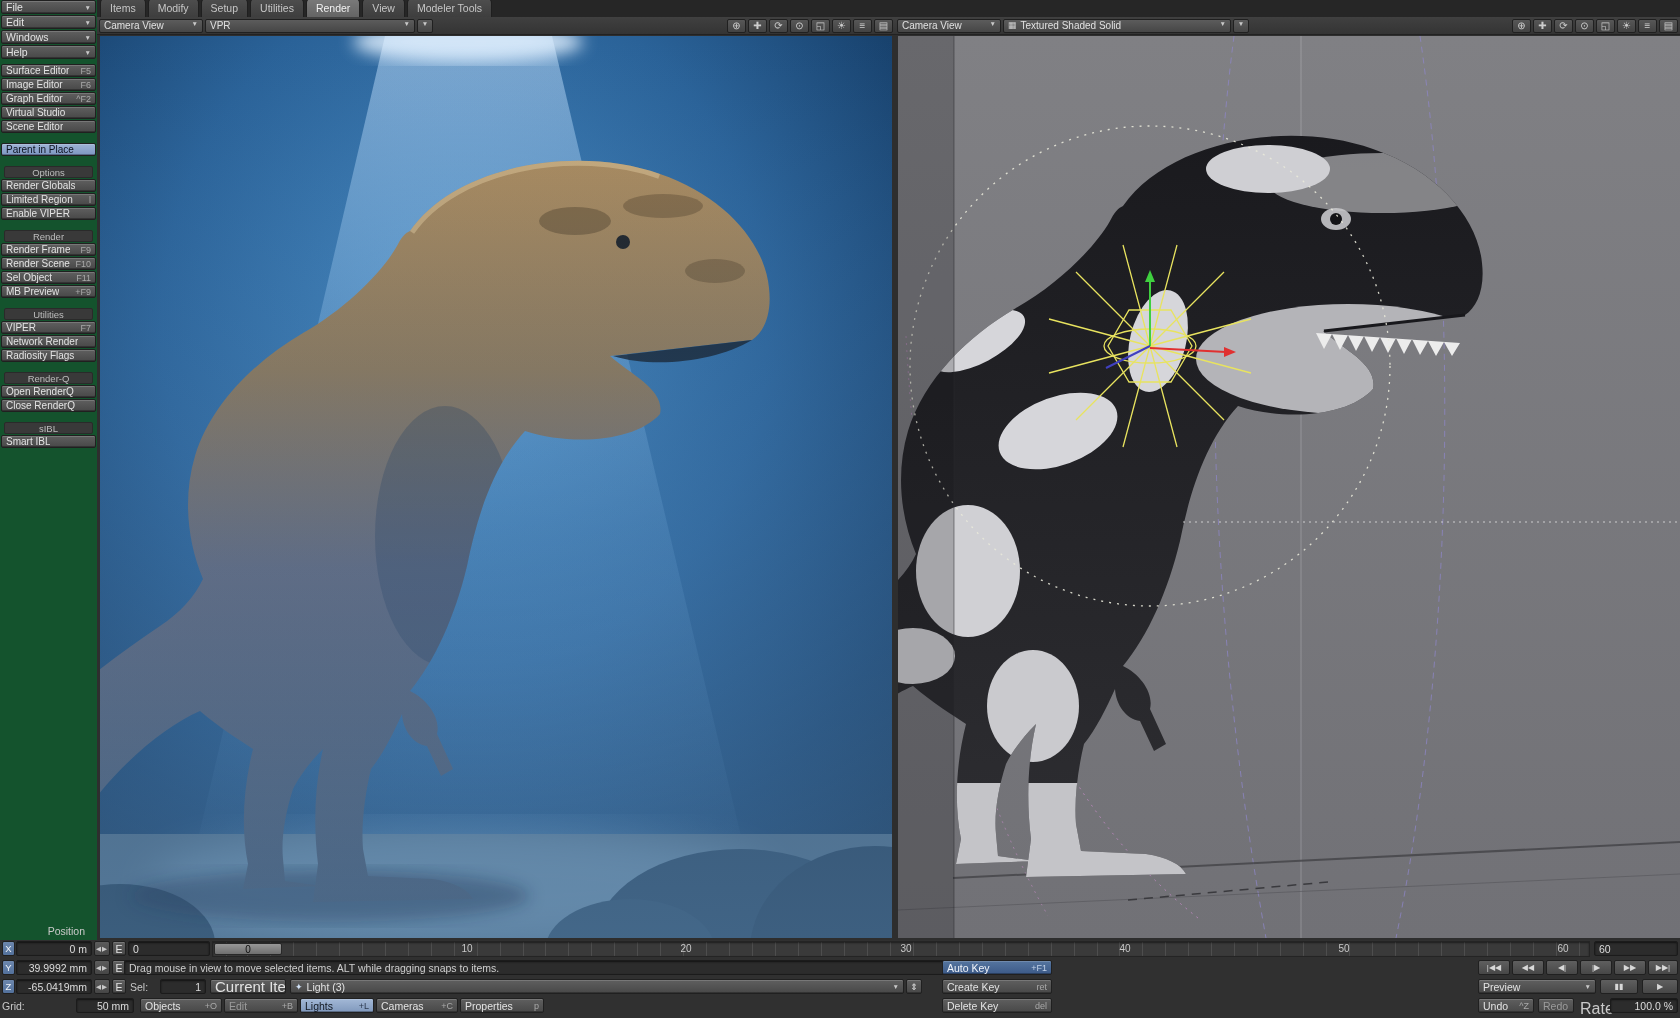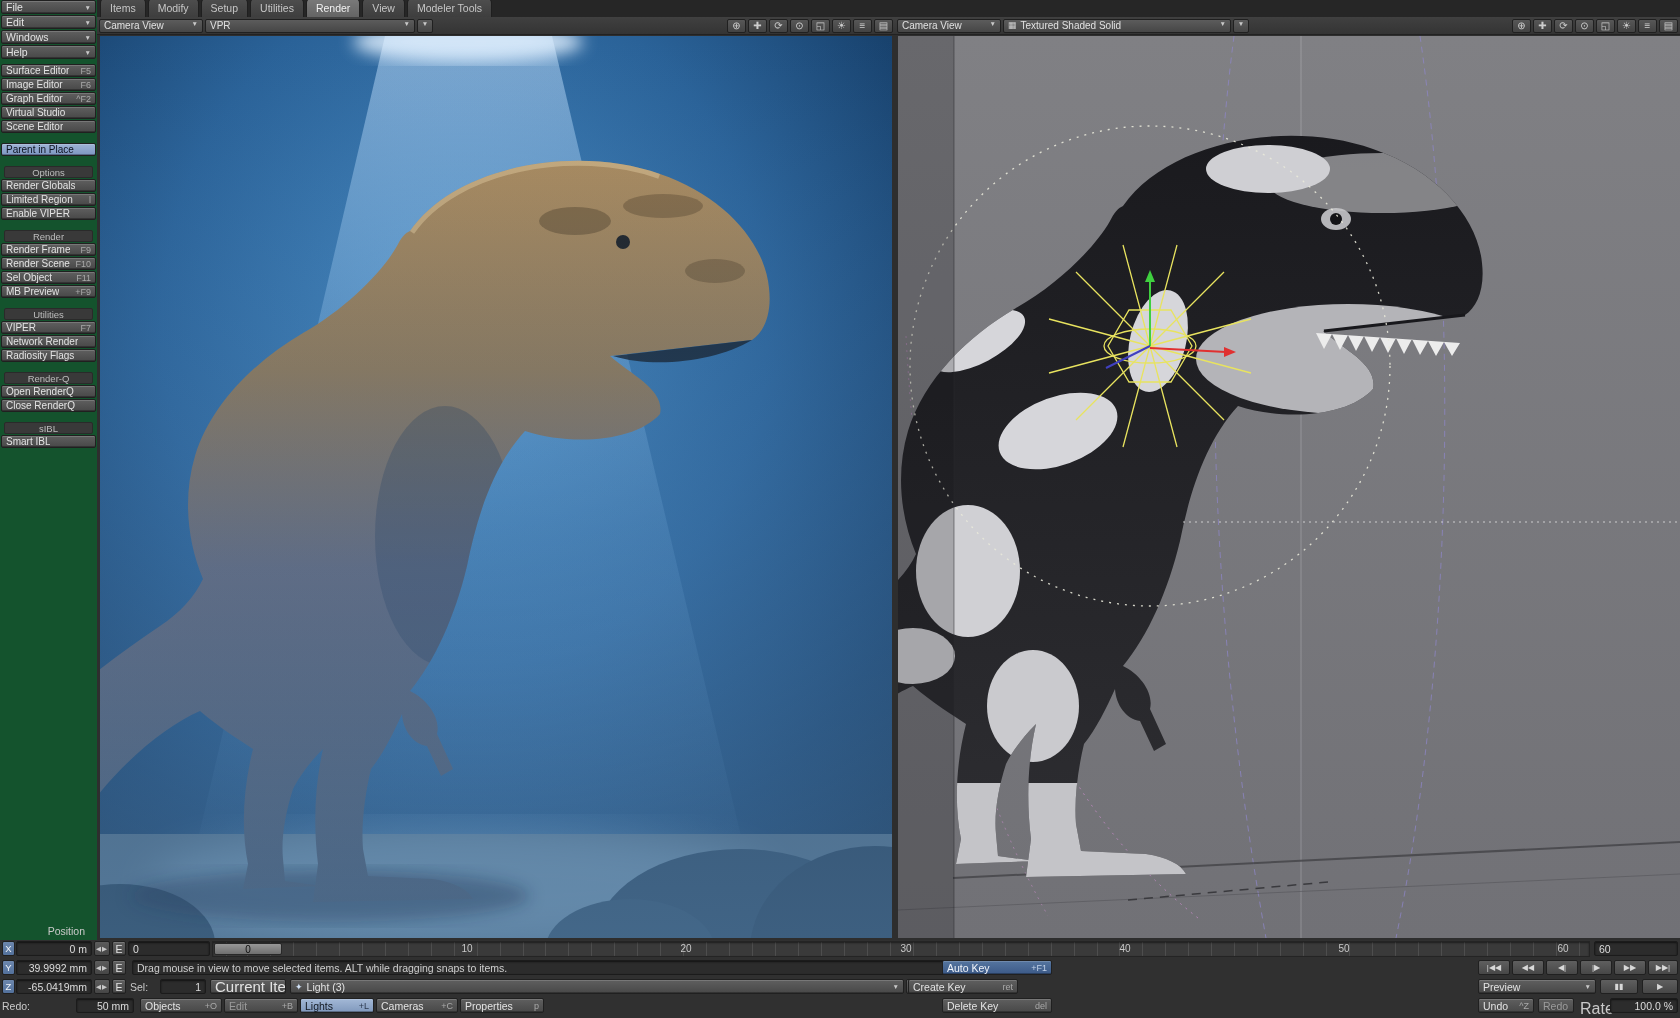--- a/index.html
+++ b/index.html
@@ -390,21 +390,21 @@
           </div>
       </div>
       <div class="field abs" style="left:1594px;width:84px">60</div>
     </div>
 
     <div class="brow" style="top:20px">
       <div class="lblbox abs" style="left:2px;width:13px">Y</div>
       <div class="field right abs" style="left:16px;width:76px">39.9992 mm</div>
       <div class="stepper abs" style="left:94px;width:16px">◀▶</div>
       <div class="btn abs" style="left:112px;width:14px;justify-content:center">E</div>
-      <div class="field abs" style="left:132px;width:914px;color:#cfcfcf">Drag mouse in view to move selected items. ALT while dragging snaps to items.</div>
+      <div class="field abs" style="left:124px;width:914px;color:#cfcfcf">Drag mouse in view to move selected items. ALT while dragging snaps to items.</div>
       <div class="btn blue abs" style="left:942px;width:110px">
           <span>Auto Key</span>
           <span class="key">+F1</span>
         </div>
       <div class="tbtn abs" style="left:1478px;width:32px">|◀◀</div>
       <div class="tbtn abs" style="left:1512px;width:32px">◀◀</div>
       <div class="tbtn abs" style="left:1546px;width:32px">◀|</div>
       <div class="tbtn abs" style="left:1580px;width:32px">|▶</div>
       <div class="tbtn abs" style="left:1614px;width:32px">▶▶</div>
       <div class="tbtn abs" style="left:1648px;width:30px">▶▶|</div>
@@ -420,34 +420,34 @@
       <div class="btn abs" style="left:210px;width:76px">
           <span style="font-size:15px">Current Item</span>
           <span class="ddarr">▼</span>
         </div>
       <div class="btn abs" style="left:290px;width:614px">
           <span style="font-size:9px;margin-right:4px;color:#cfe0f5">✦</span>
           <span>Light (3)</span>
           <span class="ddarr">▼</span>
         </div>
       <div class="btn abs" style="left:906px;width:16px;justify-content:center;font-size:9px">⇕</div>
-      <div class="btn abs" style="left:908px;width:110px">
+      <div class="btn abs" style="left:942px;width:110px">
           <span>Create Key</span>
           <span class="key">ret</span>
         </div>
       <div class="btn abs" style="left:1478px;width:118px">
           <span>Preview</span>
           <span class="ddarr">▼</span>
         </div>
       <div class="tbtn abs" style="left:1600px;width:38px">▮▮</div>
       <div class="tbtn abs" style="left:1642px;width:36px">▶</div>
     </div>
 
     <div class="brow" style="top:58px">
-      <span class="abs" style="left:2px;top:2px;font-size:10.5px;color:#c9c9c9">Redo:</span>
+      <span class="abs" style="left:2px;top:2px;font-size:10.5px;color:#c9c9c9">Grid:</span>
       <div class="field right abs" style="left:76px;width:58px">50 mm</div>
       <div class="btn abs" style="left:140px;width:82px">
           <span>Objects</span>
           <span class="key">+O</span>
         </div>
       <div class="btn dim abs" style="left:224px;width:74px">
           <span>Edit</span>
           <span class="key">+B</span>
         </div>
       <div class="btn lightblue abs" style="left:300px;width:74px">

